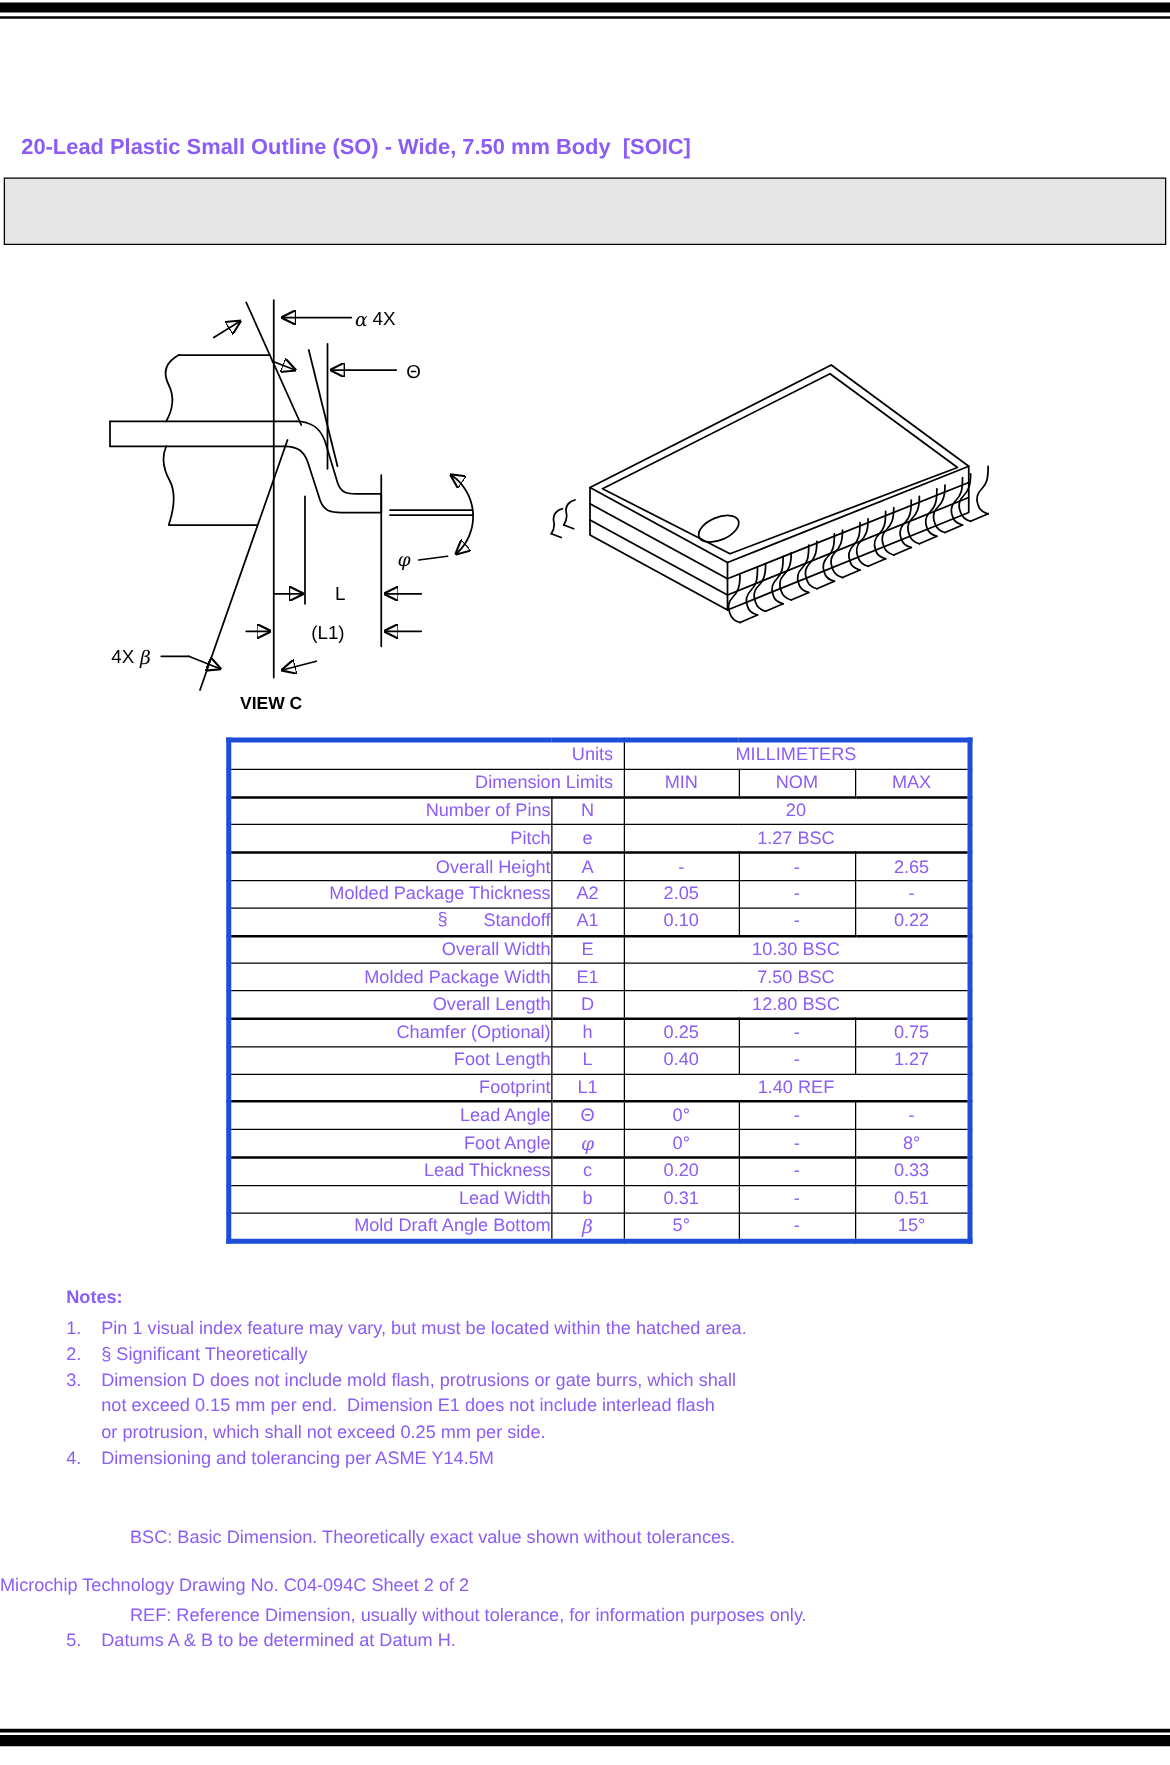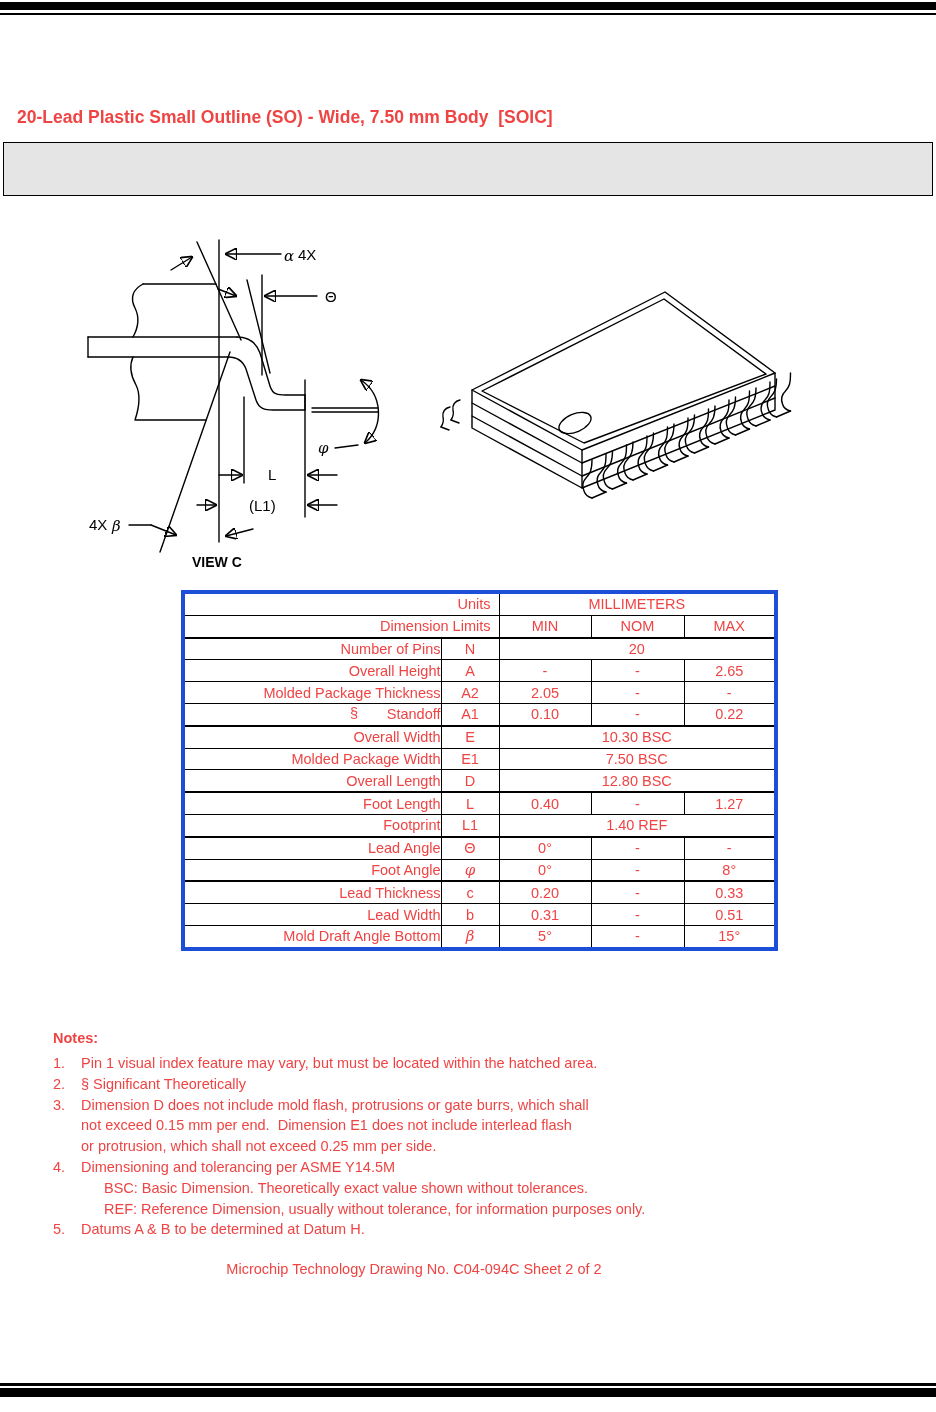--- a/index.html
+++ b/index.html
@@ -1,17 +1,17 @@
 <!DOCTYPE html>
 <html><head>
 <meta charset="utf-8">
 <style>
   html,body{margin:0;padding:0;background:#fff;}
   #page{position:relative;width:936px;height:1412px;background:#ffffff;overflow:hidden;
-        font-family:"Liberation Sans",sans-serif;color:#ef4444;}
+        font-family:"Liberation Sans",sans-serif;color:#8b5cf6;}
   .bar{position:absolute;left:0;width:936px;background:#000;}
   #title{position:absolute;left:17px;top:107px;font-size:17.5px;font-weight:bold;white-space:pre;}
   #graybox{position:absolute;left:3px;top:142px;width:928px;height:52px;background:#e5e5e5;border:1.5px solid #000;}
   svg{position:absolute;overflow:visible;}
   svg path,svg line,svg ellipse{fill:none;stroke:#000;stroke-width:1.4;stroke-linecap:round;stroke-linejoin:round;}
   svg text{fill:#000;stroke:none;font-family:"Liberation Sans",sans-serif;font-size:15px;}
   .gk{font-family:"DejaVu Serif",serif;font-style:italic;}
   .cap{font-weight:bold;font-size:14px;}
   
   #dimtable{position:absolute;left:181px;top:590px;border-collapse:collapse;table-layout:fixed;
@@ -22,22 +22,22 @@
   #dimtable tr.hdr td{border-bottom-width:2px;margin-left:47px;}
   #dimtable tr.grp td{border-bottom-width:2px;}
   #dimtable .sufx{position:absolute;left:165px;top:1px;}
   #dimtable td.gksym{font-family:"DejaVu Serif",serif;font-style:italic;font-size:15px;}
   
   #notes{position:absolute;left:53px;top:1030px;font-size:14.5px;}
   #notes .nh{font-weight:bold;margin-bottom:9px;}
   #notes .nl{height:20.8px;white-space:pre;}
   #notes .num{display:inline-block;width:28px;}
   #notes .ind1 .num{visibility:hidden;}
-  #notes .ind2{padding-left:51px;}
-  #footer{position:absolute;left:0;top:1261px;width:828px;text-align:center;font-size:14.5px;}
+  #notes .ind2{padding-left:51px;margin-top:42px;}
+  #footer{position:absolute;left:0;top:1261px;width:828px;text-align:left;font-size:14.5px;}
 </style>
 </head>
 <body>
 
 <div id="page">
 
   <div class="bar" style="top:2px;height:8px;"></div>
   <div class="bar" style="top:12.5px;height:2.5px;"></div>
 
   <div id="title">20-Lead Plastic Small Outline (SO) - Wide, 7.50 mm Body  [SOIC]</div>
@@ -159,20 +159,25 @@
       <td colspan="2" class="ra">Dimension Limits</td>
       <td>MIN</td>
       <td>NOM</td>
       <td>MAX</td>
     </tr>
     <tr>
       <td class="lbl">Number of Pins</td>
       <td>N</td>
       <td colspan="3">20</td>
     </tr>
+    <tr class="grp">
+      <td class="lbl">Pitch</td>
+      <td>e</td>
+      <td colspan="3">1.27 BSC</td>
+    </tr>
     <tr>
       <td class="lbl">Overall Height</td>
       <td>A</td>
       <td>-</td>
       <td>-</td>
       <td>2.65</td>
     </tr>
     <tr>
       <td class="lbl">Molded Package Thickness</td>
       <td>A2</td>
@@ -194,20 +199,27 @@
     </tr>
     <tr>
       <td class="lbl">Molded Package Width</td>
       <td>E1</td>
       <td colspan="3">7.50 BSC</td>
     </tr>
     <tr class="grp">
       <td class="lbl">Overall Length</td>
       <td>D</td>
       <td colspan="3">12.80 BSC</td>
+    </tr>
+    <tr>
+      <td class="lbl">Chamfer (Optional)</td>
+      <td>h</td>
+      <td>0.25</td>
+      <td>-</td>
+      <td>0.75</td>
     </tr>
     <tr>
       <td class="lbl">Foot Length</td>
       <td>L</td>
       <td>0.40</td>
       <td>-</td>
       <td>1.27</td>
     </tr>
     <tr class="grp">
       <td class="lbl">Footprint</td>

